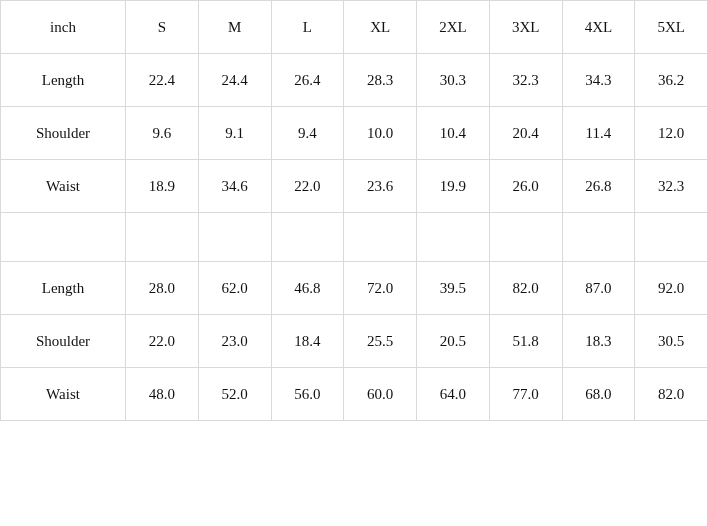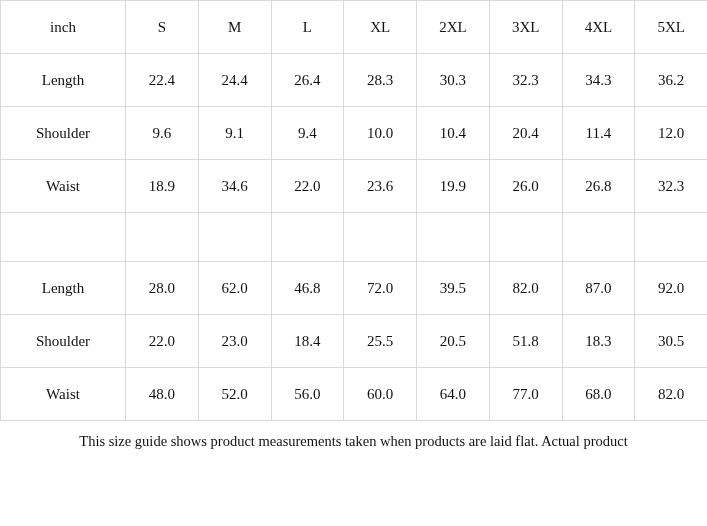--- a/index.html
+++ b/index.html
@@ -185,16 +185,15 @@
         <td>60.0</td>
         <td>64.0</td>
         <td>77.0</td>
         <td>68.0</td>
         <td>82.0</td>
       </tr>
     </tbody>
   </table>
 
   <div class="note">
-    <div>This size guide shows product measurements taken when products are laid flat. Actual product</div>
   </div>
 
 </div>
 
 </body></html>

